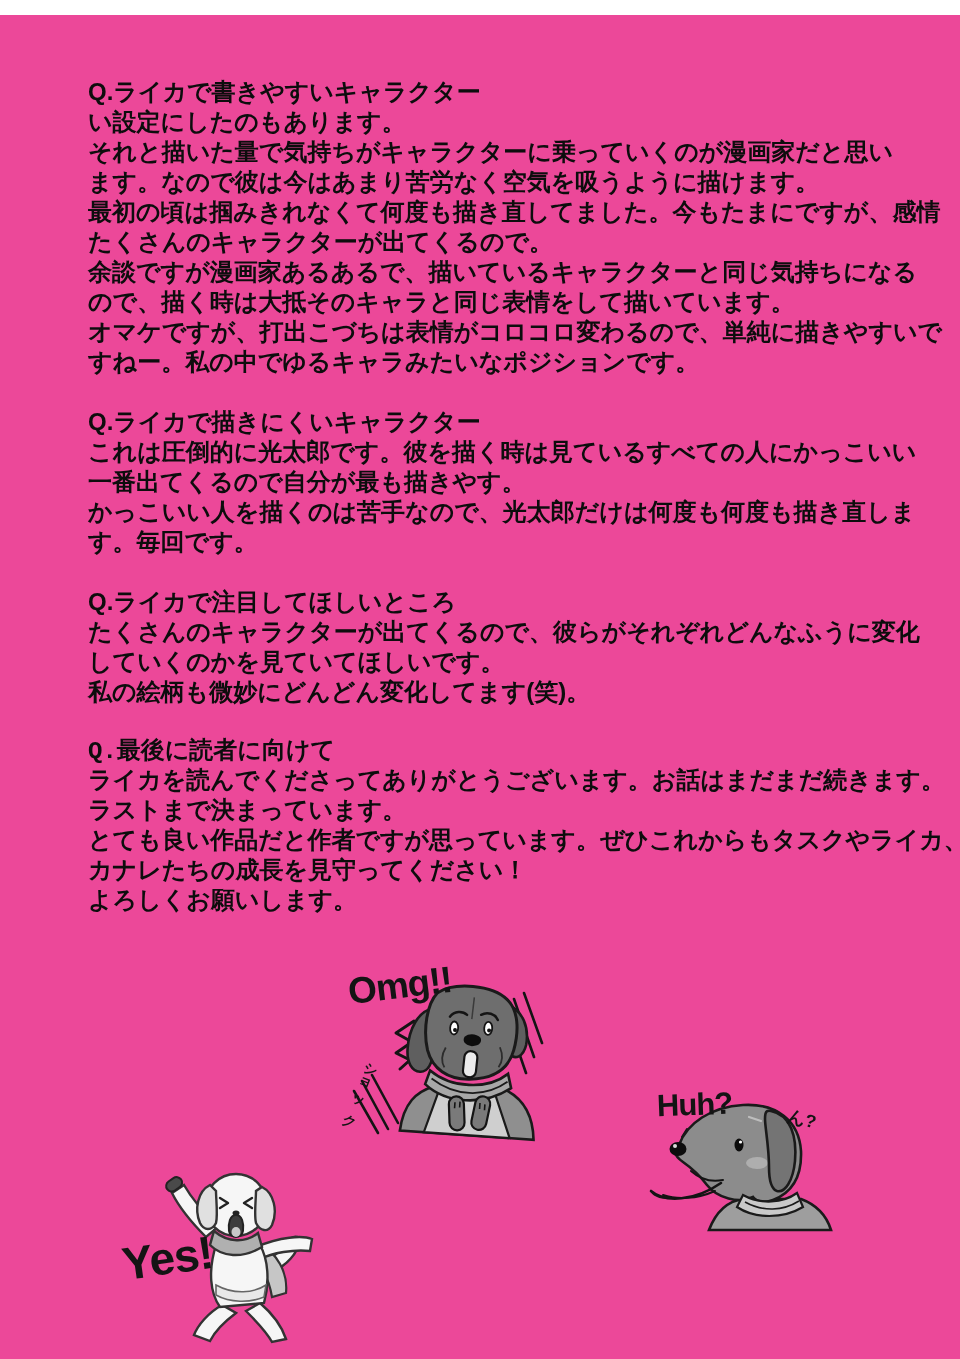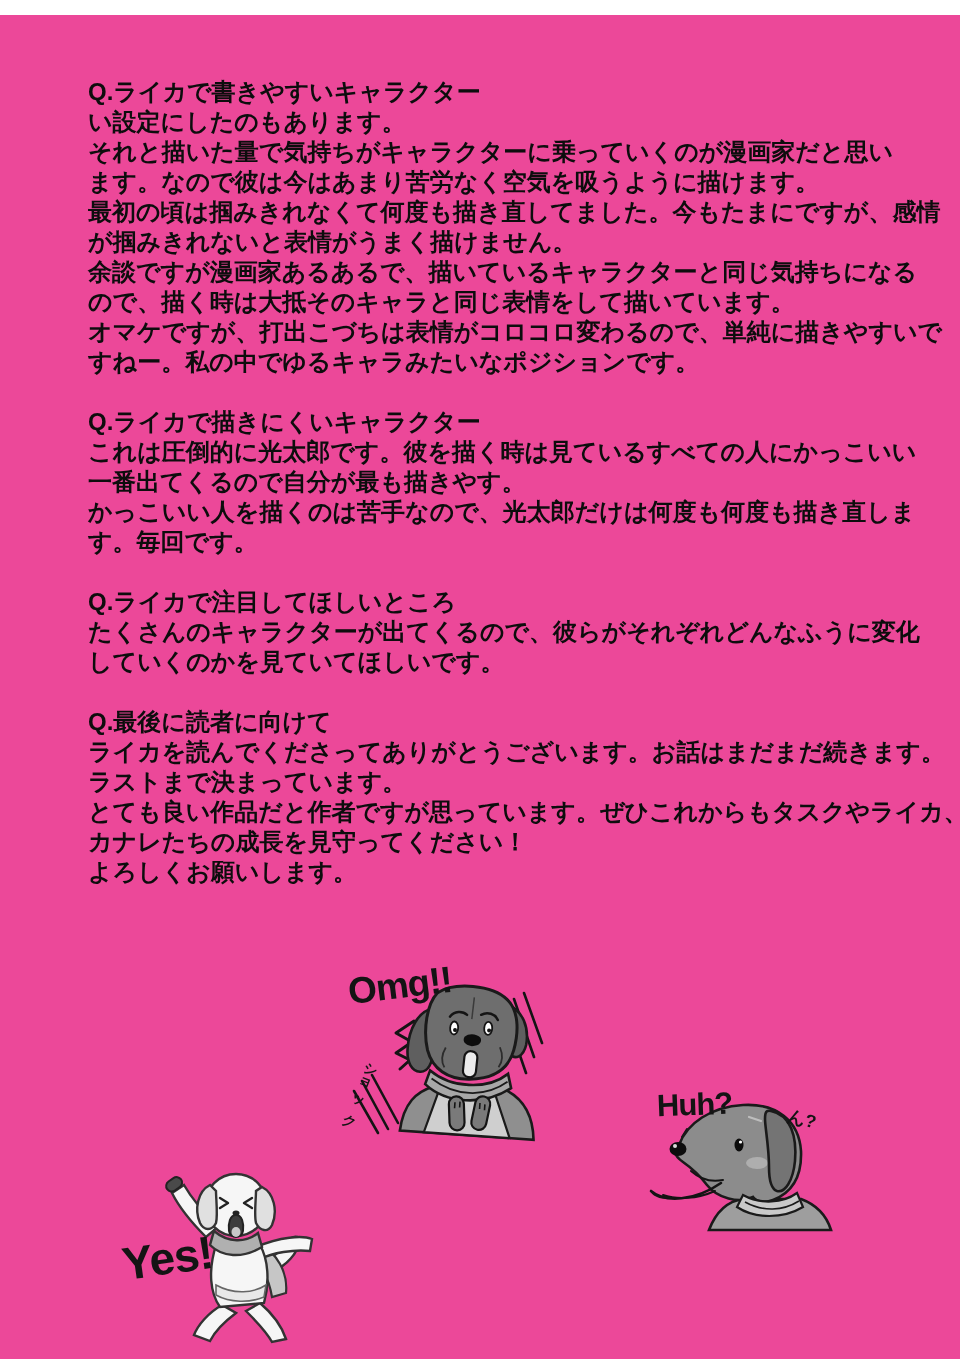--- a/index.html
+++ b/index.html
@@ -4,21 +4,21 @@
 <style>
   html,body{margin:0;padding:0;background:#ffffff;}
   body{width:960px;height:1359px;position:relative;overflow:hidden;
        font-family:"Liberation Sans",sans-serif;}
   .page{position:absolute;left:0;top:15px;width:960px;height:1359px;background:#ec4899;}
 
   
   .text-block{position:absolute;left:88px;top:62px;width:832px;
               color:#0d0d0d;font-weight:700;font-size:24px;line-height:30px;}
   .qa-section{margin:0 0 30px 0;}
-  .qa-section:last-child{margin-bottom:14px;}
+  .qa-section:last-child{margin-bottom:14px;font-family:Liberation Mono, monospace;}
   .line{white-space:nowrap;height:30px;}
 
   
   .sticker{position:absolute;}
   .sticker svg{position:absolute;left:0;top:0;overflow:visible;}
   .sticker-label{position:absolute;font-weight:800;color:#141414;letter-spacing:-1px;}
   #sticker-omg{left:338px;top:950px;width:212px;height:170px;}
   #sticker-omg .sticker-label{left:10px;top:0;font-size:37px;transform:rotate(-7deg);}
   .shock-caption{position:absolute;left:16px;top:88px;font-size:14px;font-weight:700;
                  color:#141414;writing-mode:vertical-rl;transform:rotate(22deg);letter-spacing:2px;}
@@ -35,39 +35,40 @@
 <div class="page">
 
   <div class="text-block">
 
     <div class="qa-section">
       <div class="line">Q.ライカで書きやすいキャラクター</div>
       <div class="line">い設定にしたのもあります。</div>
       <div class="line">それと描いた量で気持ちがキャラクターに乗っていくのが漫画家だと思い</div>
       <div class="line">ます。なので彼は今はあまり苦労なく空気を吸うように描けます。</div>
       <div class="line">最初の頃は掴みきれなくて何度も描き直してました。今もたまにですが、感情</div>
-      <div class="line">が掴みきれないと表情がうまく描けません。</div>
+      <div class="line">たくさんのキャラクターが出てくるので。</div>
       <div class="line">余談ですが漫画家あるあるで、描いているキャラクターと同じ気持ちになる</div>
       <div class="line">ので、描く時は大抵そのキャラと同じ表情をして描いています。</div>
       <div class="line">オマケですが、打出こづちは表情がコロコロ変わるので、単純に描きやすいで</div>
       <div class="line">すねー。私の中でゆるキャラみたいなポジションです。</div>
     </div>
 
     <div class="qa-section">
       <div class="line">Q.ライカで描きにくいキャラクター</div>
       <div class="line">これは圧倒的に光太郎です。彼を描く時は見ているすべての人にかっこいい</div>
       <div class="line">一番出てくるので自分が最も描きやす。</div>
       <div class="line">かっこいい人を描くのは苦手なので、光太郎だけは何度も何度も描き直しま</div>
       <div class="line">す。毎回です。</div>
     </div>
 
     <div class="qa-section">
       <div class="line">Q.ライカで注目してほしいところ</div>
       <div class="line">たくさんのキャラクターが出てくるので、彼らがそれぞれどんなふうに変化</div>
       <div class="line">していくのかを見ていてほしいです。</div>
+      <div class="line">私の絵柄も微妙にどんどん変化してます(笑)。</div>
     </div>
 
     <div class="qa-section">
       <div class="line">Q.最後に読者に向けて</div>
       <div class="line">ライカを読んでくださってありがとうございます。お話はまだまだ続きます。</div>
       <div class="line">ラストまで決まっています。</div>
       <div class="line">とても良い作品だと作者ですが思っています。ぜひこれからもタスクやライカ、</div>
       <div class="line">カナレたちの成長を見守ってください！</div>
       <div class="line">よろしくお願いします。</div>
     </div>

